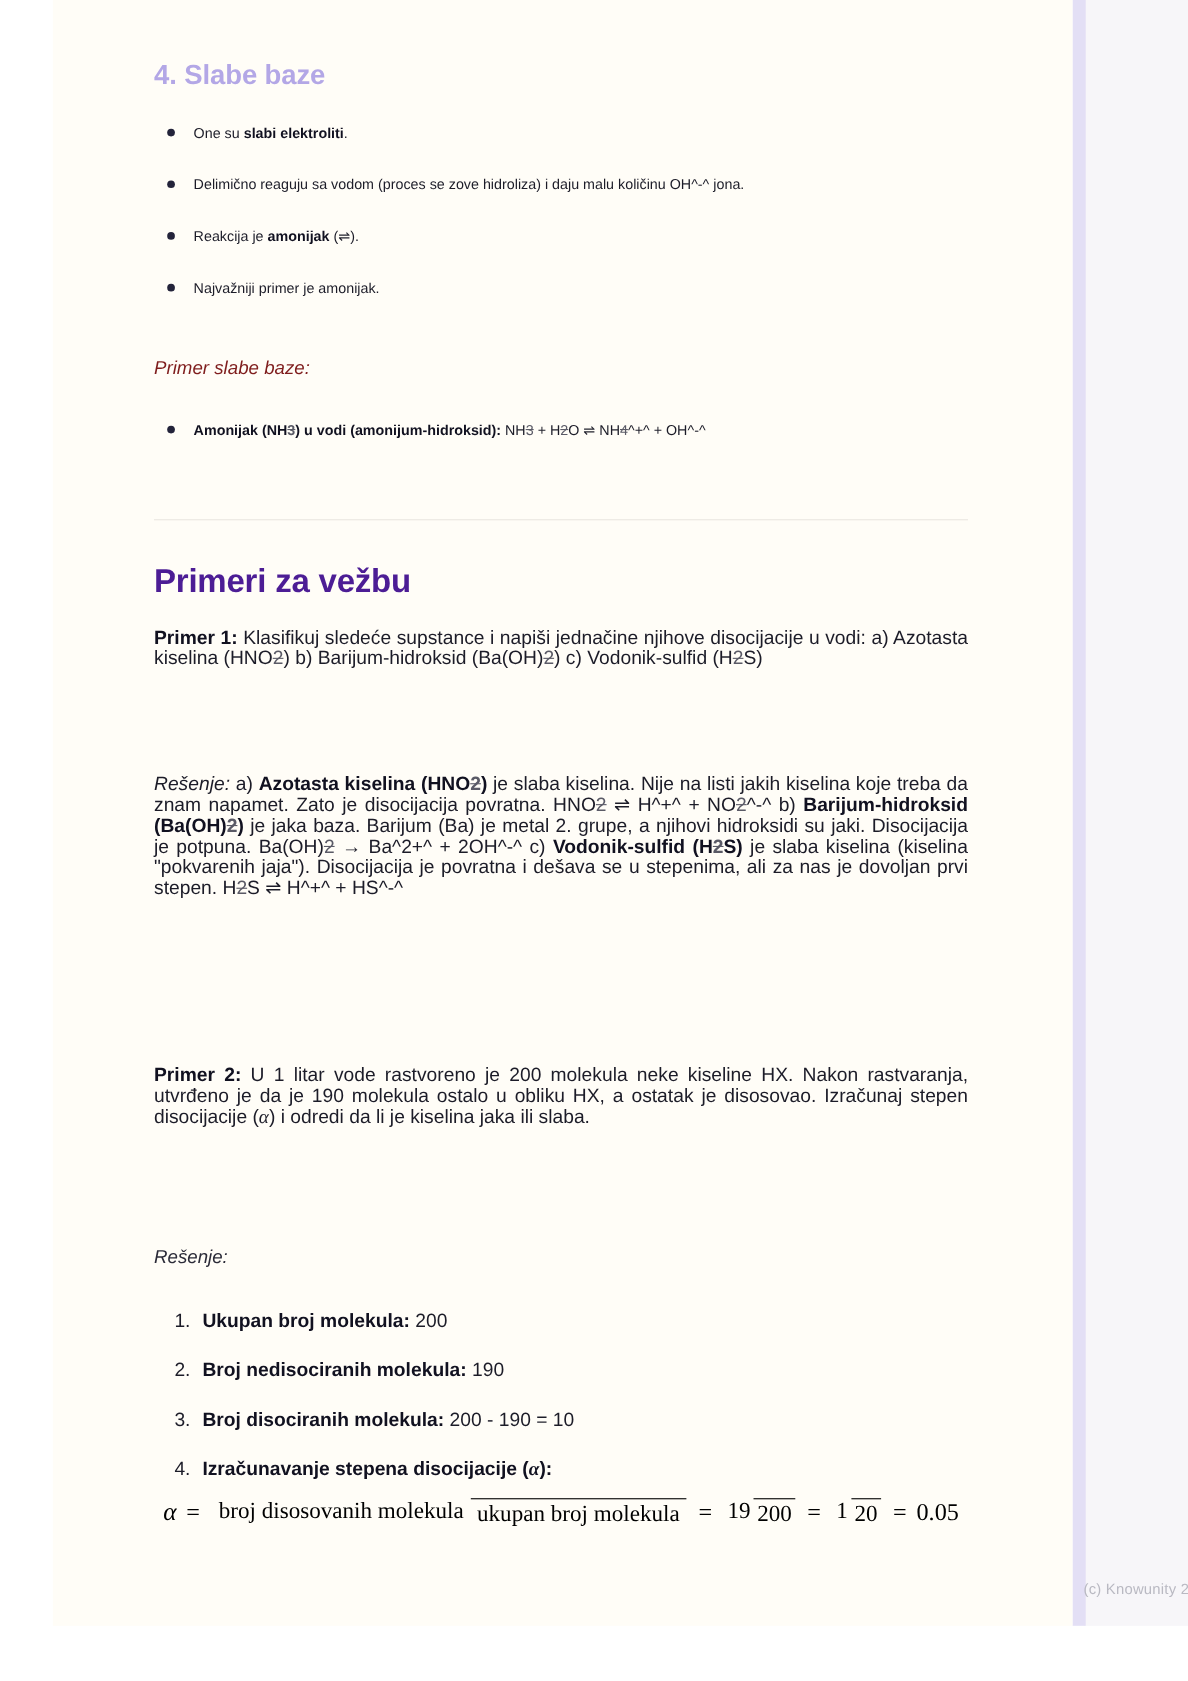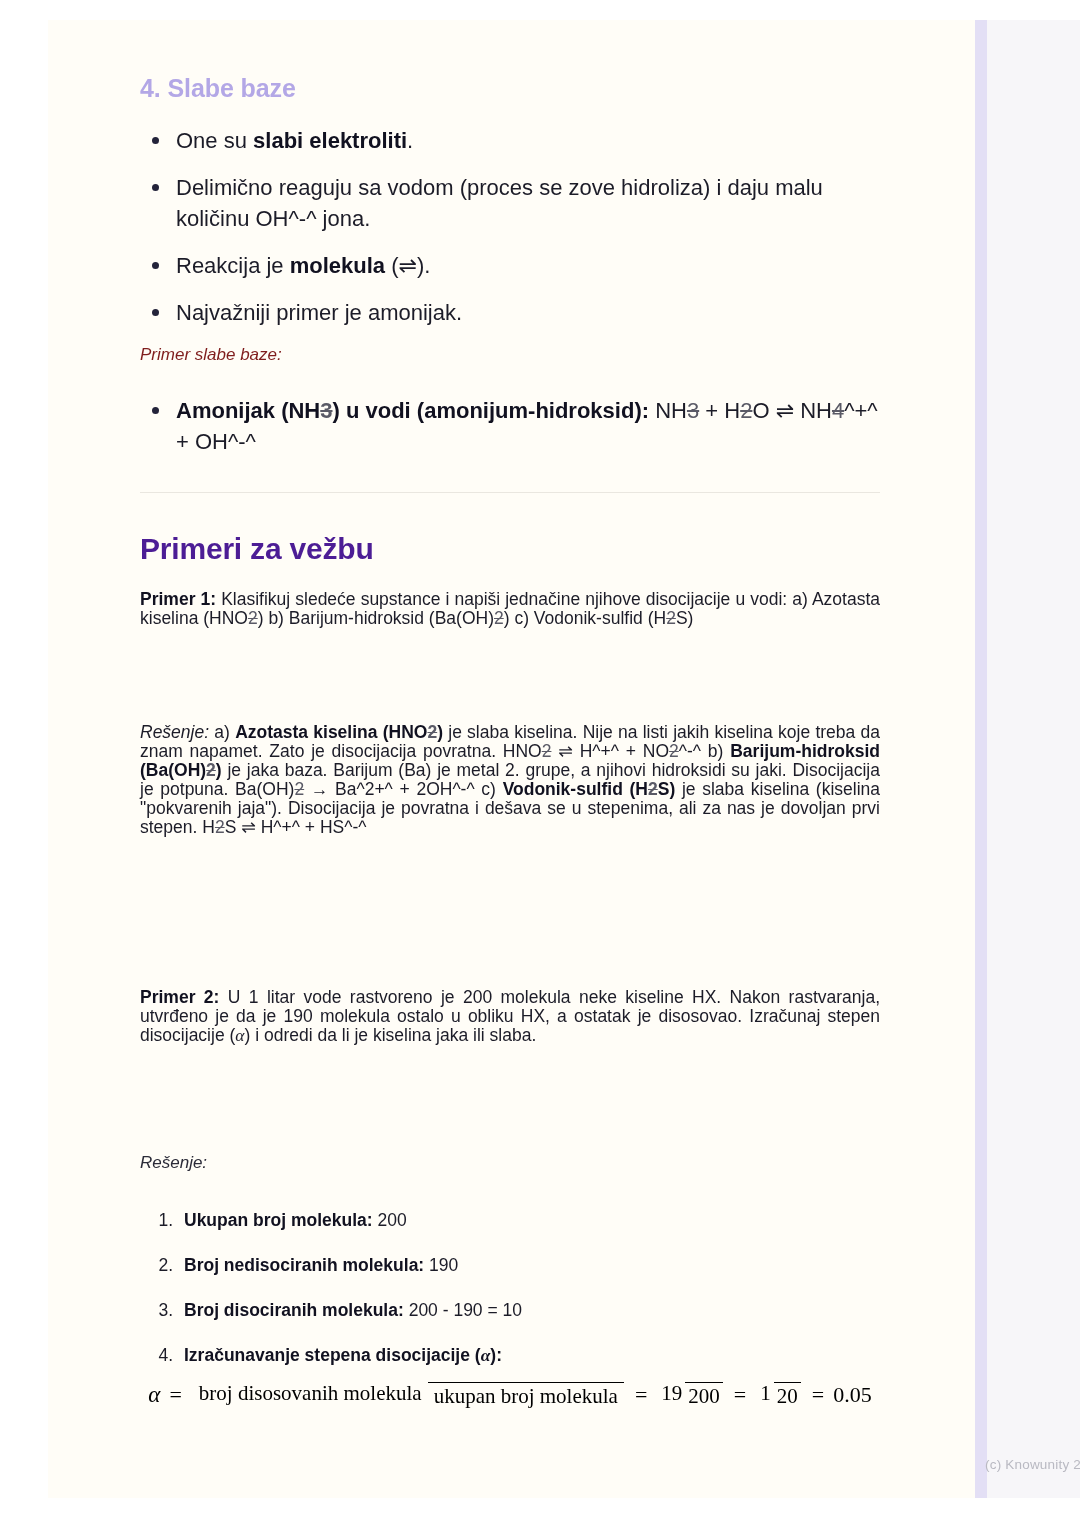--- a/index.html
+++ b/index.html
@@ -15,21 +15,20 @@
     overflow: hidden;
   }
 
   
   #page-shell {
     position: absolute;
     left: 48px;
     top: 0;
     width: 985px;
     height: 1478px;
-    margin-top: 20px;
   }
   .paper-right-panel {
     position: absolute;
     left: 937px;
     top: 0;
     width: 96px;
     height: 1478px;
     background: #f7f6f9;
   }
   .paper-accent-strip {
@@ -79,21 +78,21 @@
   #heading-primeri { position: absolute; top: 512px; left: 0; }
 
   ul.bullets {
     list-style: none;
     margin: 0;
     padding: 0;
   }
   ul.bullets > li {
     position: relative;
     padding-left: 36px;
-    font-size: 22px;
+    font-size: 13px;
     line-height: 31px;
     color: #1c1c28;
     margin-bottom: 16px;
   }
   ul.bullets > li::before {
     content: "";
     position: absolute;
     left: 12px;
     top: 12px;
     width: 7px;
@@ -202,21 +201,21 @@
   <div class="paper-accent-strip"></div>
   <div class="paper-main"></div>
 
   <div id="content">
 
     <h2 class="section-heading" id="heading-slabe-baze">4. Slabe baze</h2>
 
     <ul class="bullets" id="bullets-weak-bases">
       <li id="wb-b0">One su <b>slabi elektroliti</b>.</li>
       <li id="wb-b1">Delimično reaguju sa vodom (proces se zove hidroliza) i daju malu količinu OH^-^ jona.</li>
-      <li id="wb-b2">Reakcija je <b>molekula</b> (⇌).</li>
+      <li id="wb-b2">Reakcija je <b>amonijak</b> (⇌).</li>
       <li id="wb-b3">Najvažniji primer je amonijak.</li>
     </ul>
 
     <div id="example-label">Primer slabe baze:</div>
 
     <ul class="bullets" id="bullets-ammonia">
       <li id="amm-item"><b>Amonijak (NH<span class="sub">3</span>) u vodi (amonijum-hidroksid):</b> NH<span class="sub">3</span> + H<span class="sub">2</span>O ⇌ NH<span class="sub">4</span>^+^ + OH^-^</li>
     </ul>
 
     <div class="divider"></div>

